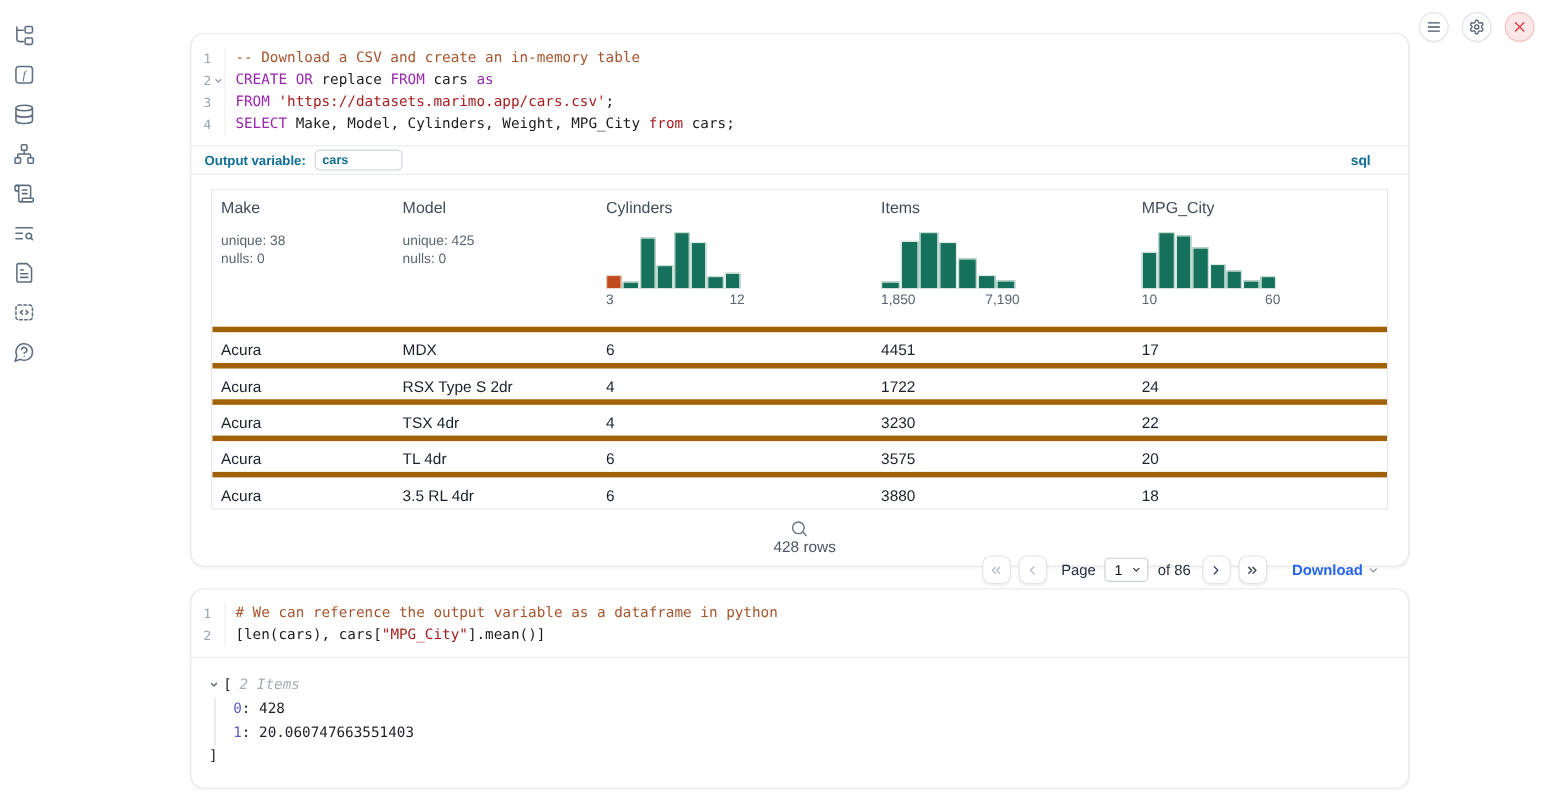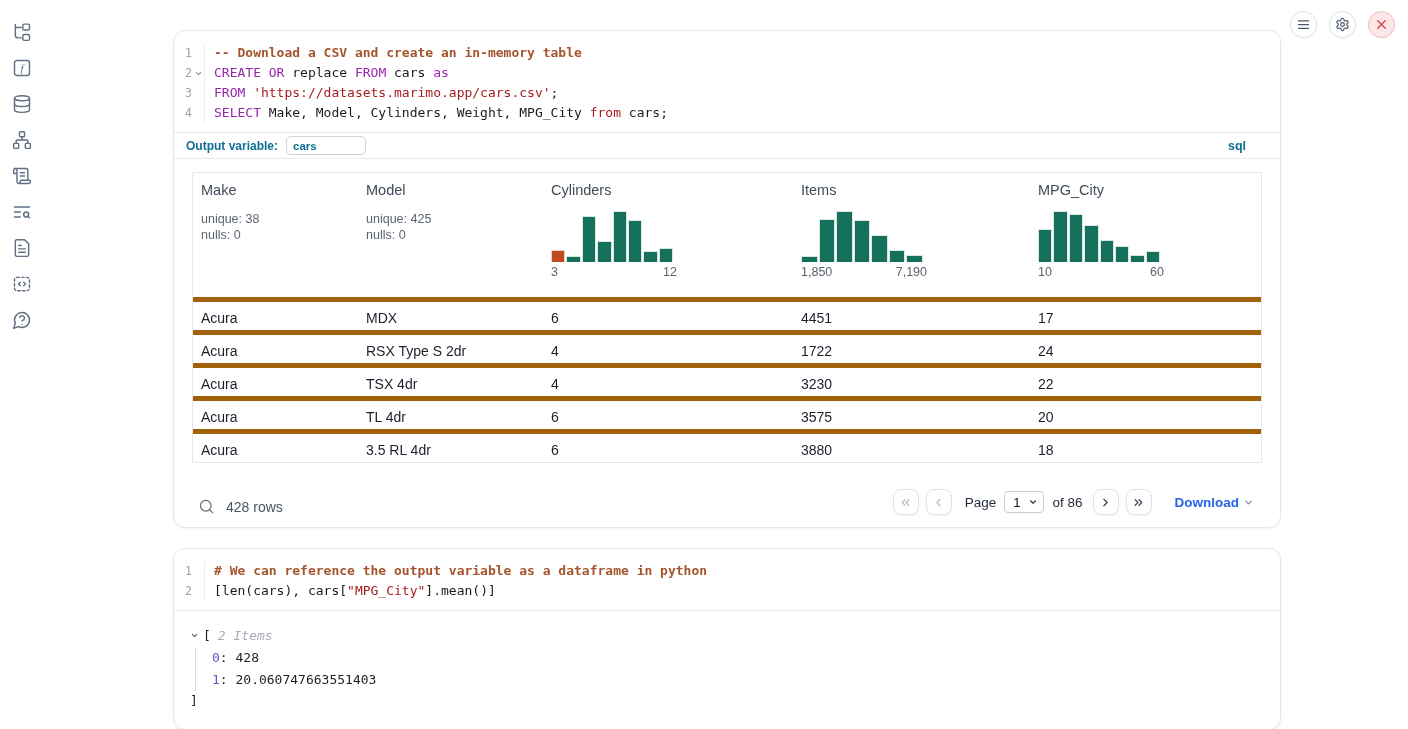--- a/index.html
+++ b/index.html
@@ -29,21 +29,21 @@
   
   .code-block { padding:12px 0 9px; }
   .code-line { display:flex; height:20px; line-height:20px;
     font-family:"DejaVu Sans Mono", monospace; font-size:13px; }
   .gutter { width:31px; flex:0 0 31px; display:flex; justify-content:flex-end;
     align-items:center; color:#9aa3ab; font-size:11.5px;
     border-right:1px solid #eceef1; }
   .fold { width:12px; display:flex; align-items:center; justify-content:center; color:#8a929b; }
   .fold svg { width:9px; height:9px; }
   .code-text { padding-left:9px; white-space:pre; color:#1b1b1b; }
-  .tok-comment { color:#a5552d;font-weight:bold; }
+  .tok-comment { color:#a5552d; }
   .tok-keyword { color:#9927ad;margin-top:36px; }
   .tok-string  { color:#a61d1d; }
   .tok-special { color:#a61d1d; }
   .tok-plain   { color:#1b1b1b; }
 
   
   .outvar-row { display:flex; align-items:center; height:27px;
     border-top:1px solid #e9eaec; border-bottom:1px solid #e9eaec;
     padding:0 34px 0 12px; gap:8px; }
   .outvar-label { color:#0e6e95; font-weight:bold; font-size:12px; }
@@ -63,21 +63,21 @@
   .hist .bar { flex:1; background:#15715c; border:1px solid #d9e8e2; border-bottom:none; }
   .hist .bar.orange { background:#c14a1f; border-color:#ecd3c6; }
   .hist-labels { width:126px; display:flex; justify-content:space-between;
     font-size:12.5px; color:#5a6470; margin-top:3px; }
   .t-row { display:grid; grid-template-columns:165px 185px 250px 237px 1fr;
     border-top:5px solid #a16207; height:33px; }
   .td { padding:0 8px; line-height:32px; font-size:14px; color:#1a202c;
     white-space:nowrap; overflow:hidden; }
 
   
-  .table-footer { display:flex; align-items:flex-end; margin-top:22px; height:30px; padding:0 8px 0 6px; }
+  .table-footer { display:flex; align-items:center; margin-top:9px; height:30px; padding:0 8px 0 6px;flex-direction:column; }
   .search-icon { display:flex; color:#6b7280; }
   .search-icon svg { width:17px; height:17px; }
   .rows-count { margin-left:11px; font-size:14px; color:#4b5563; }
   .pager { margin-left:auto; display:flex; align-items:center; }
   .page-btn { width:26px; height:26px; border:1px solid #e1e4e8; border-radius:8px; background:#fff;
     box-shadow:0 1px 2px rgba(0,0,0,.06); display:flex; align-items:center; justify-content:center;
     color:#3f4a5a; cursor:pointer; margin-right:7px; }
   .page-btn svg { width:13px; height:13px; }
   .page-btn.disabled { color:#b9c0ca; }
   .page-label { font-size:13.5px; color:#1f2937; margin:0 8px 0 6px; }

